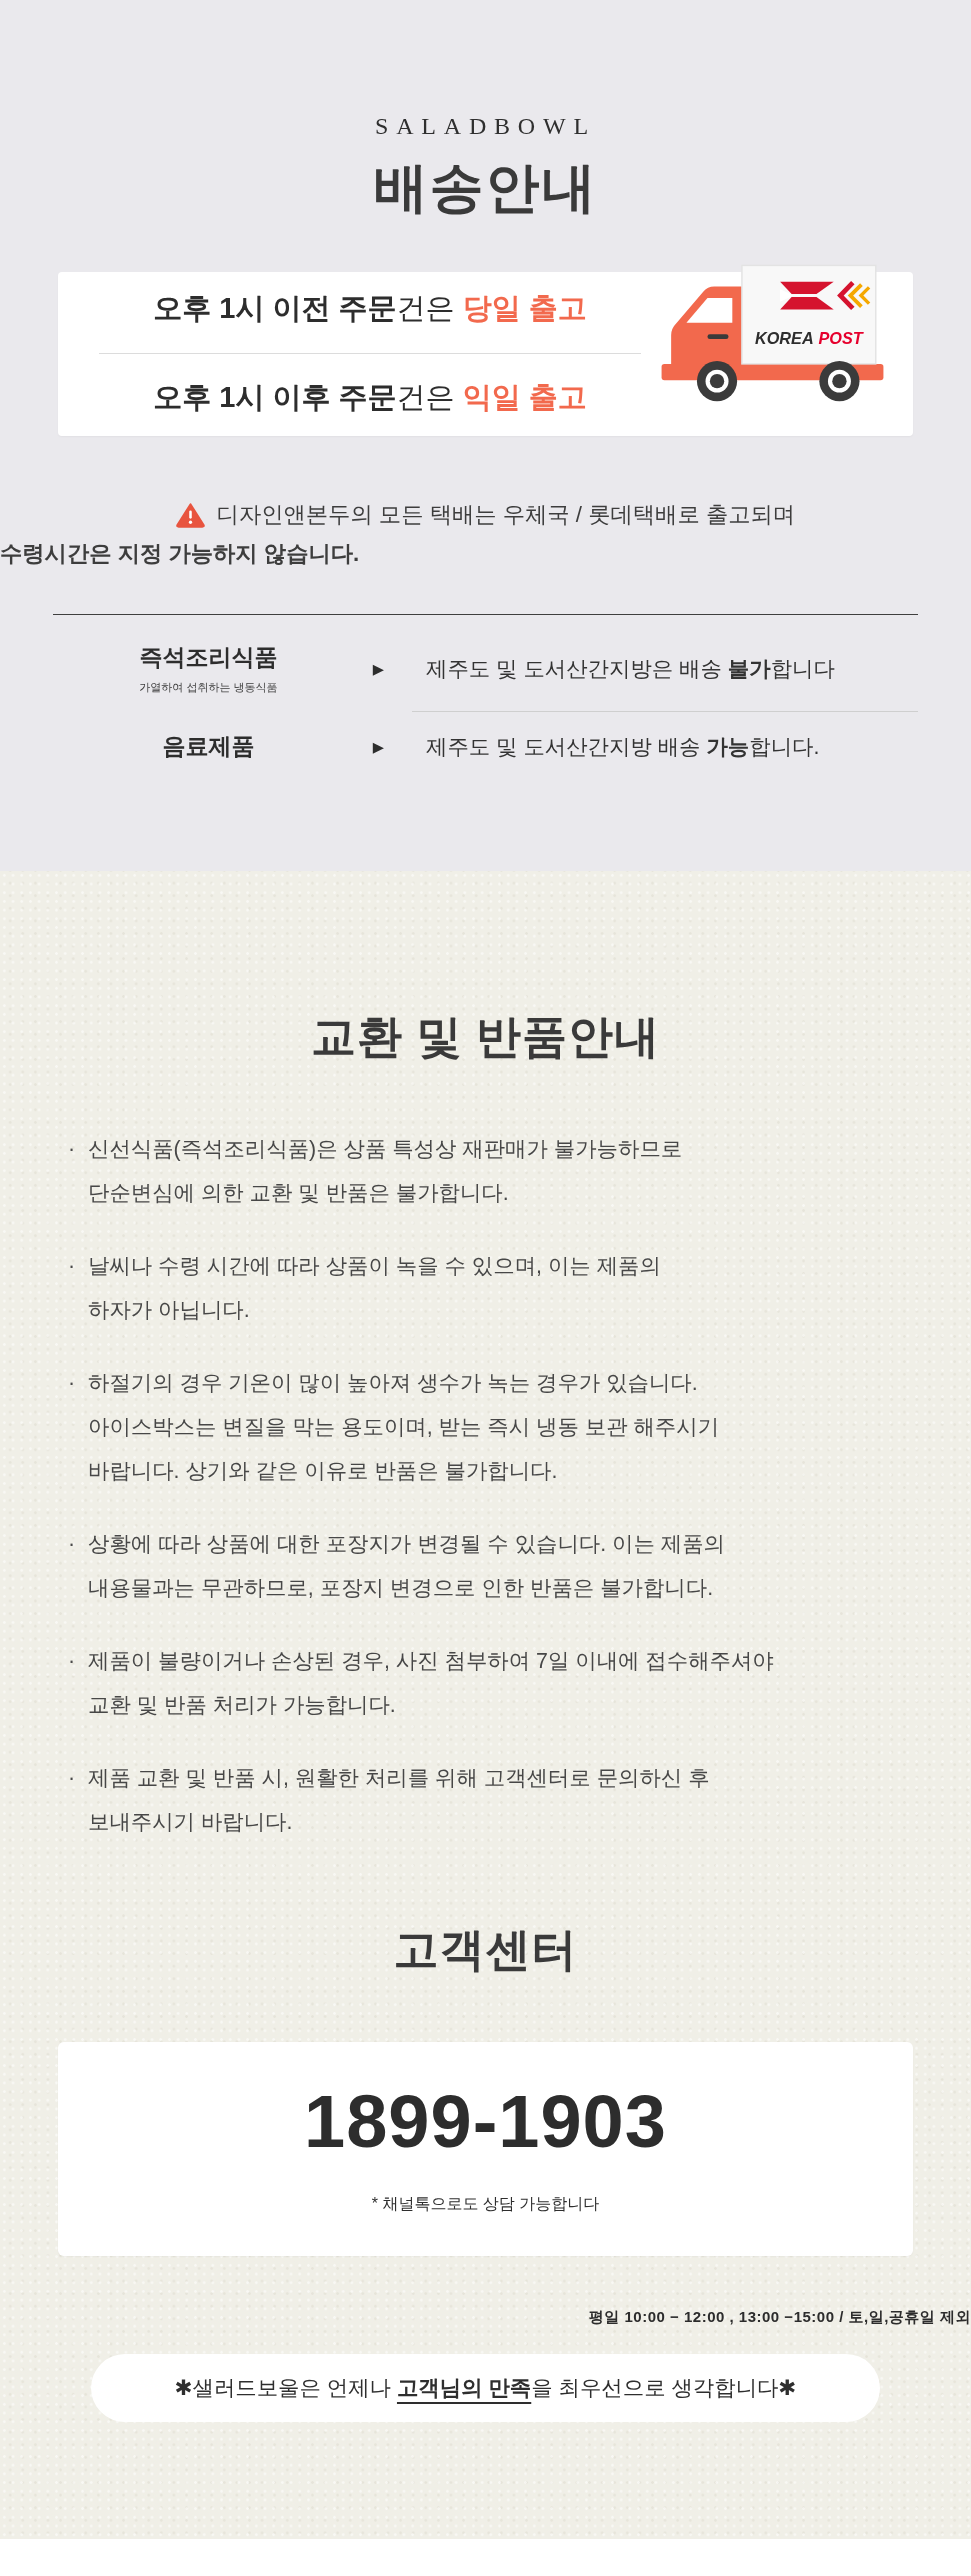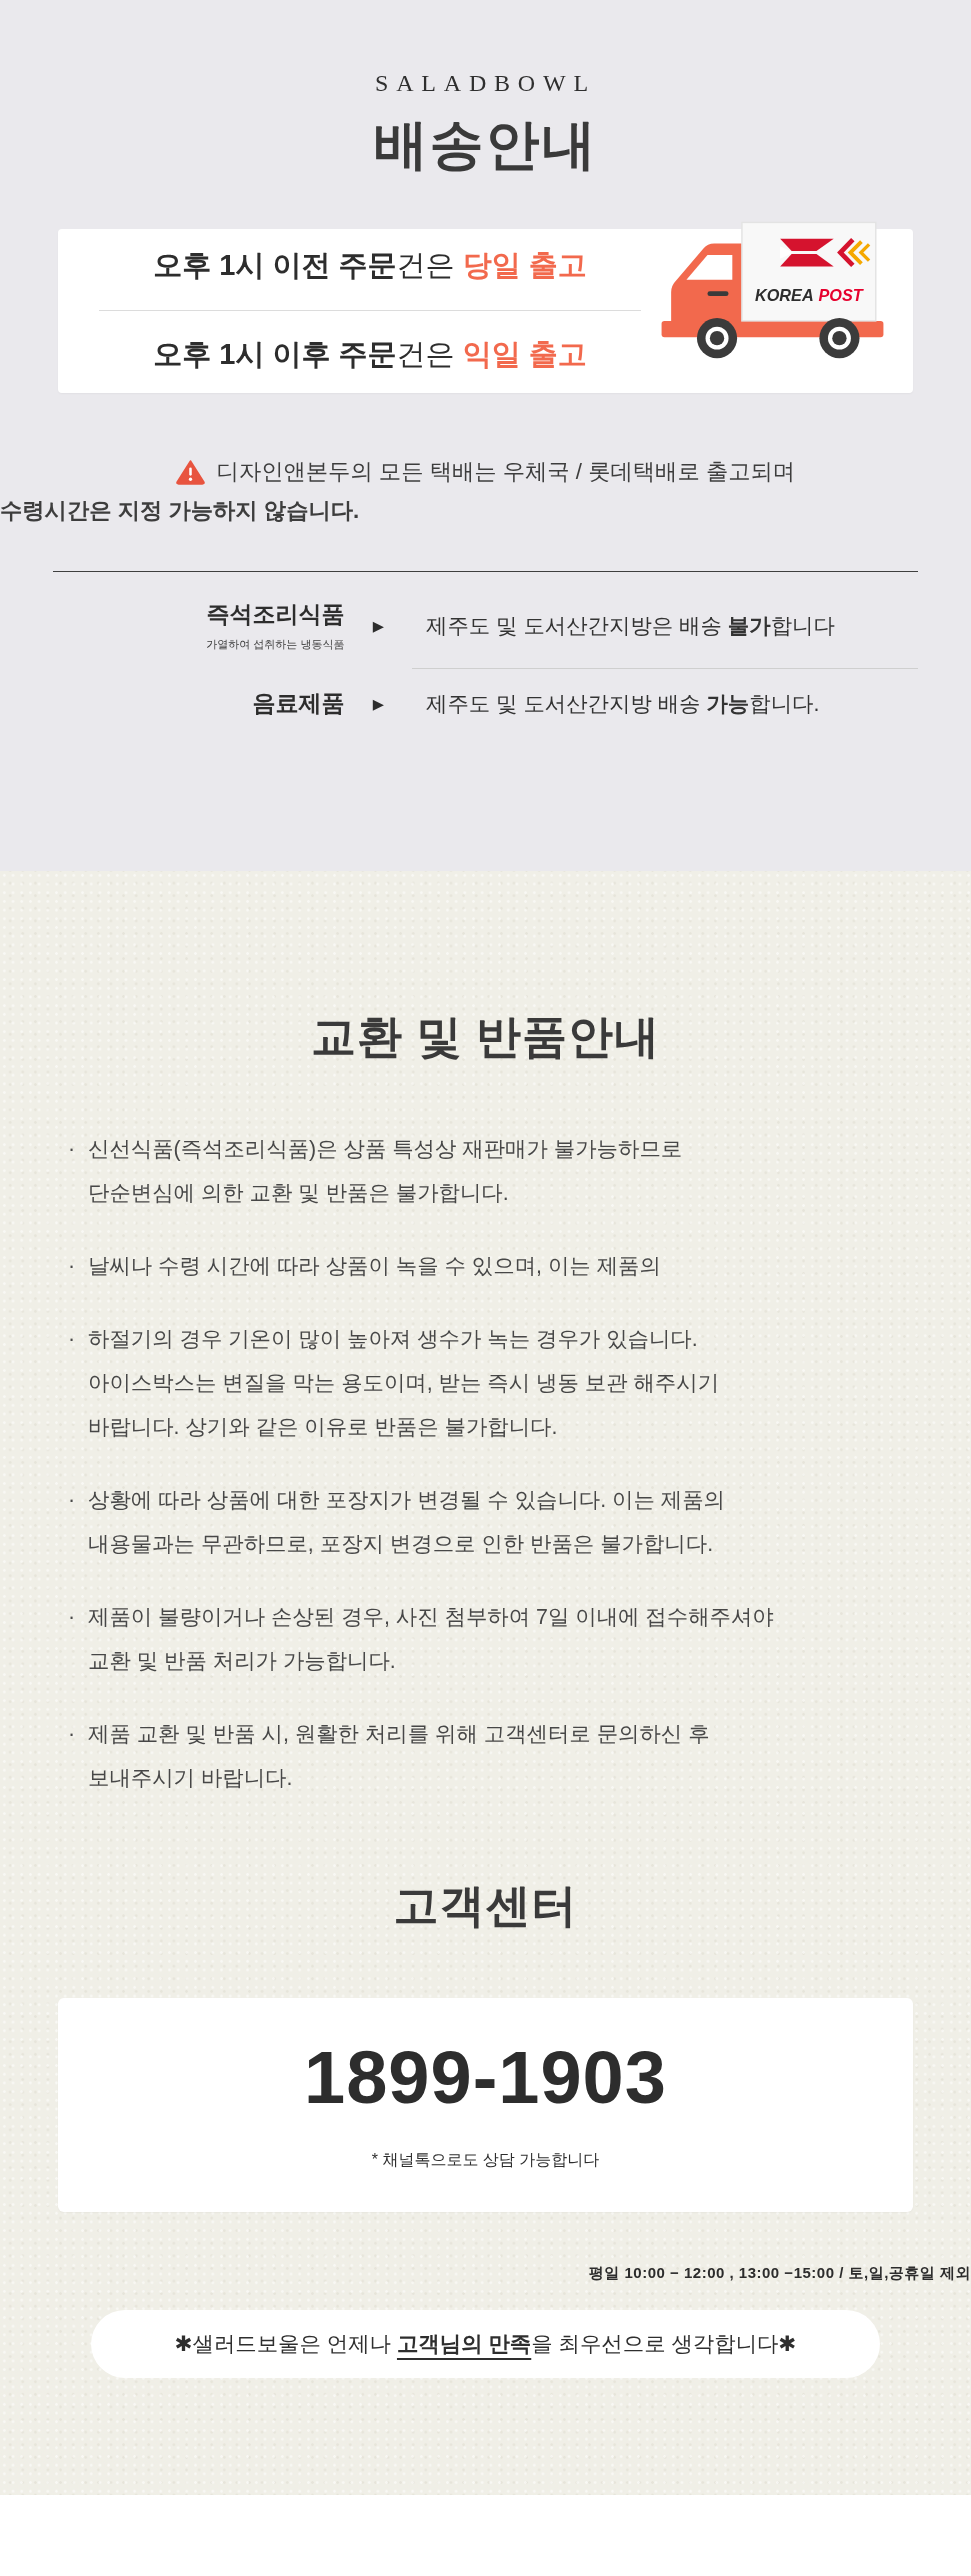--- a/index.html
+++ b/index.html
@@ -1,20 +1,20 @@
 <!DOCTYPE html>
 <html><head>
 <meta charset="utf-8">
 <style>
   * { margin:0; padding:0; box-sizing:border-box; }
   body { font-family:"Liberation Sans","DejaVu Sans",sans-serif; background:#ffffff; }
   .page { width:971px; margin:0 auto; }
 
   
-  .gray-section { background:#eae9ed; height:871px; padding-top:70px; }
+  .gray-section { background:#eae9ed; height:871px; padding-top:113px; }
   .brand { text-align:center; font-family:"Liberation Serif","DejaVu Serif",serif;
            font-size:24px; letter-spacing:7.8px; color:#2f2f2f; }
   .main-title { text-align:center; font-size:54px; font-weight:800; color:#3a3a3a;
                 letter-spacing:1.9px; margin-top:11.7px; }
 
   .ship-box { margin:47px 58px 0; height:164px; background:#fff; border-radius:3.9px;
               position:relative; display:flex; align-items:center;
               box-shadow:0 1px 1.9px rgba(0,0,0,.04); }
   .ship-lines { margin-left:41px; width:542px; text-align:center; }
   .ship-line { font-size:29px; color:#2d2d2d; white-space:nowrap; }
@@ -27,21 +27,21 @@
   .notice-line1 { display:flex; justify-content:center; align-items:center; gap:11.7px; }
   .notice-line2 { font-weight:800; margin-top:9.7px; }
   .warn-svg { width:29px; height:26px; flex:none; }
 
   .dark-rule { margin:45px 53px 0; border:none; border-top:1.9px solid #3f3f3f; }
 
   .region-table { margin:0 53px; padding-left:19.4px; }
   .trow { display:flex; align-items:center; }
   .trow.first { padding-top:27px; }
   .trow.second { padding-top:19.4px; }
-  .tcat { width:272px; text-align:right; }
+  .tcat { width:272px; text-align:center; }
   .tcat-main { font-size:23px; font-weight:800; color:#2d2d2d; }
   .tcat-sub { font-size:11px; color:#3c3c3c; margin-top:6.8px; }
   .tarrow { width:68px; text-align:center; font-size:14.6px; color:#2d2d2d; }
   .tdesc { font-size:21.4px; color:#333; padding-left:13.6px; white-space:nowrap; }
   .tdesc .em { font-weight:800; }
   .trow-divider { border-top:1px solid #cfcfcf; margin:15.5px 0 0 340px; }
 
   
   .beige-section { background-color:#f0efe7;
     background-image:
@@ -179,20 +179,21 @@
         <span class="bullet-dot">·</span>
         <div class="bullet-lines">
             <span>신선식품(즉석조리식품)은 상품 특성상 재판매가 불가능하므로</span>
             <span>단순변심에 의한 교환 및 반품은 불가합니다.</span>
           </div>
       </li>
       <li>
         <span class="bullet-dot">·</span>
         <div class="bullet-lines">
             <span>날씨나 수령 시간에 따라 상품이 녹을 수 있으며, 이는 제품의</span>
+            <span>하자가 아닙니다.</span>
           </div>
       </li>
       <li>
         <span class="bullet-dot">·</span>
         <div class="bullet-lines">
             <span>하절기의 경우 기온이 많이 높아져 생수가 녹는 경우가 있습니다.</span>
             <span>아이스박스는 변질을 막는 용도이며, 받는 즉시 냉동 보관 해주시기</span>
             <span>바랍니다. 상기와 같은 이유로 반품은 불가합니다.</span>
           </div>
       </li>

